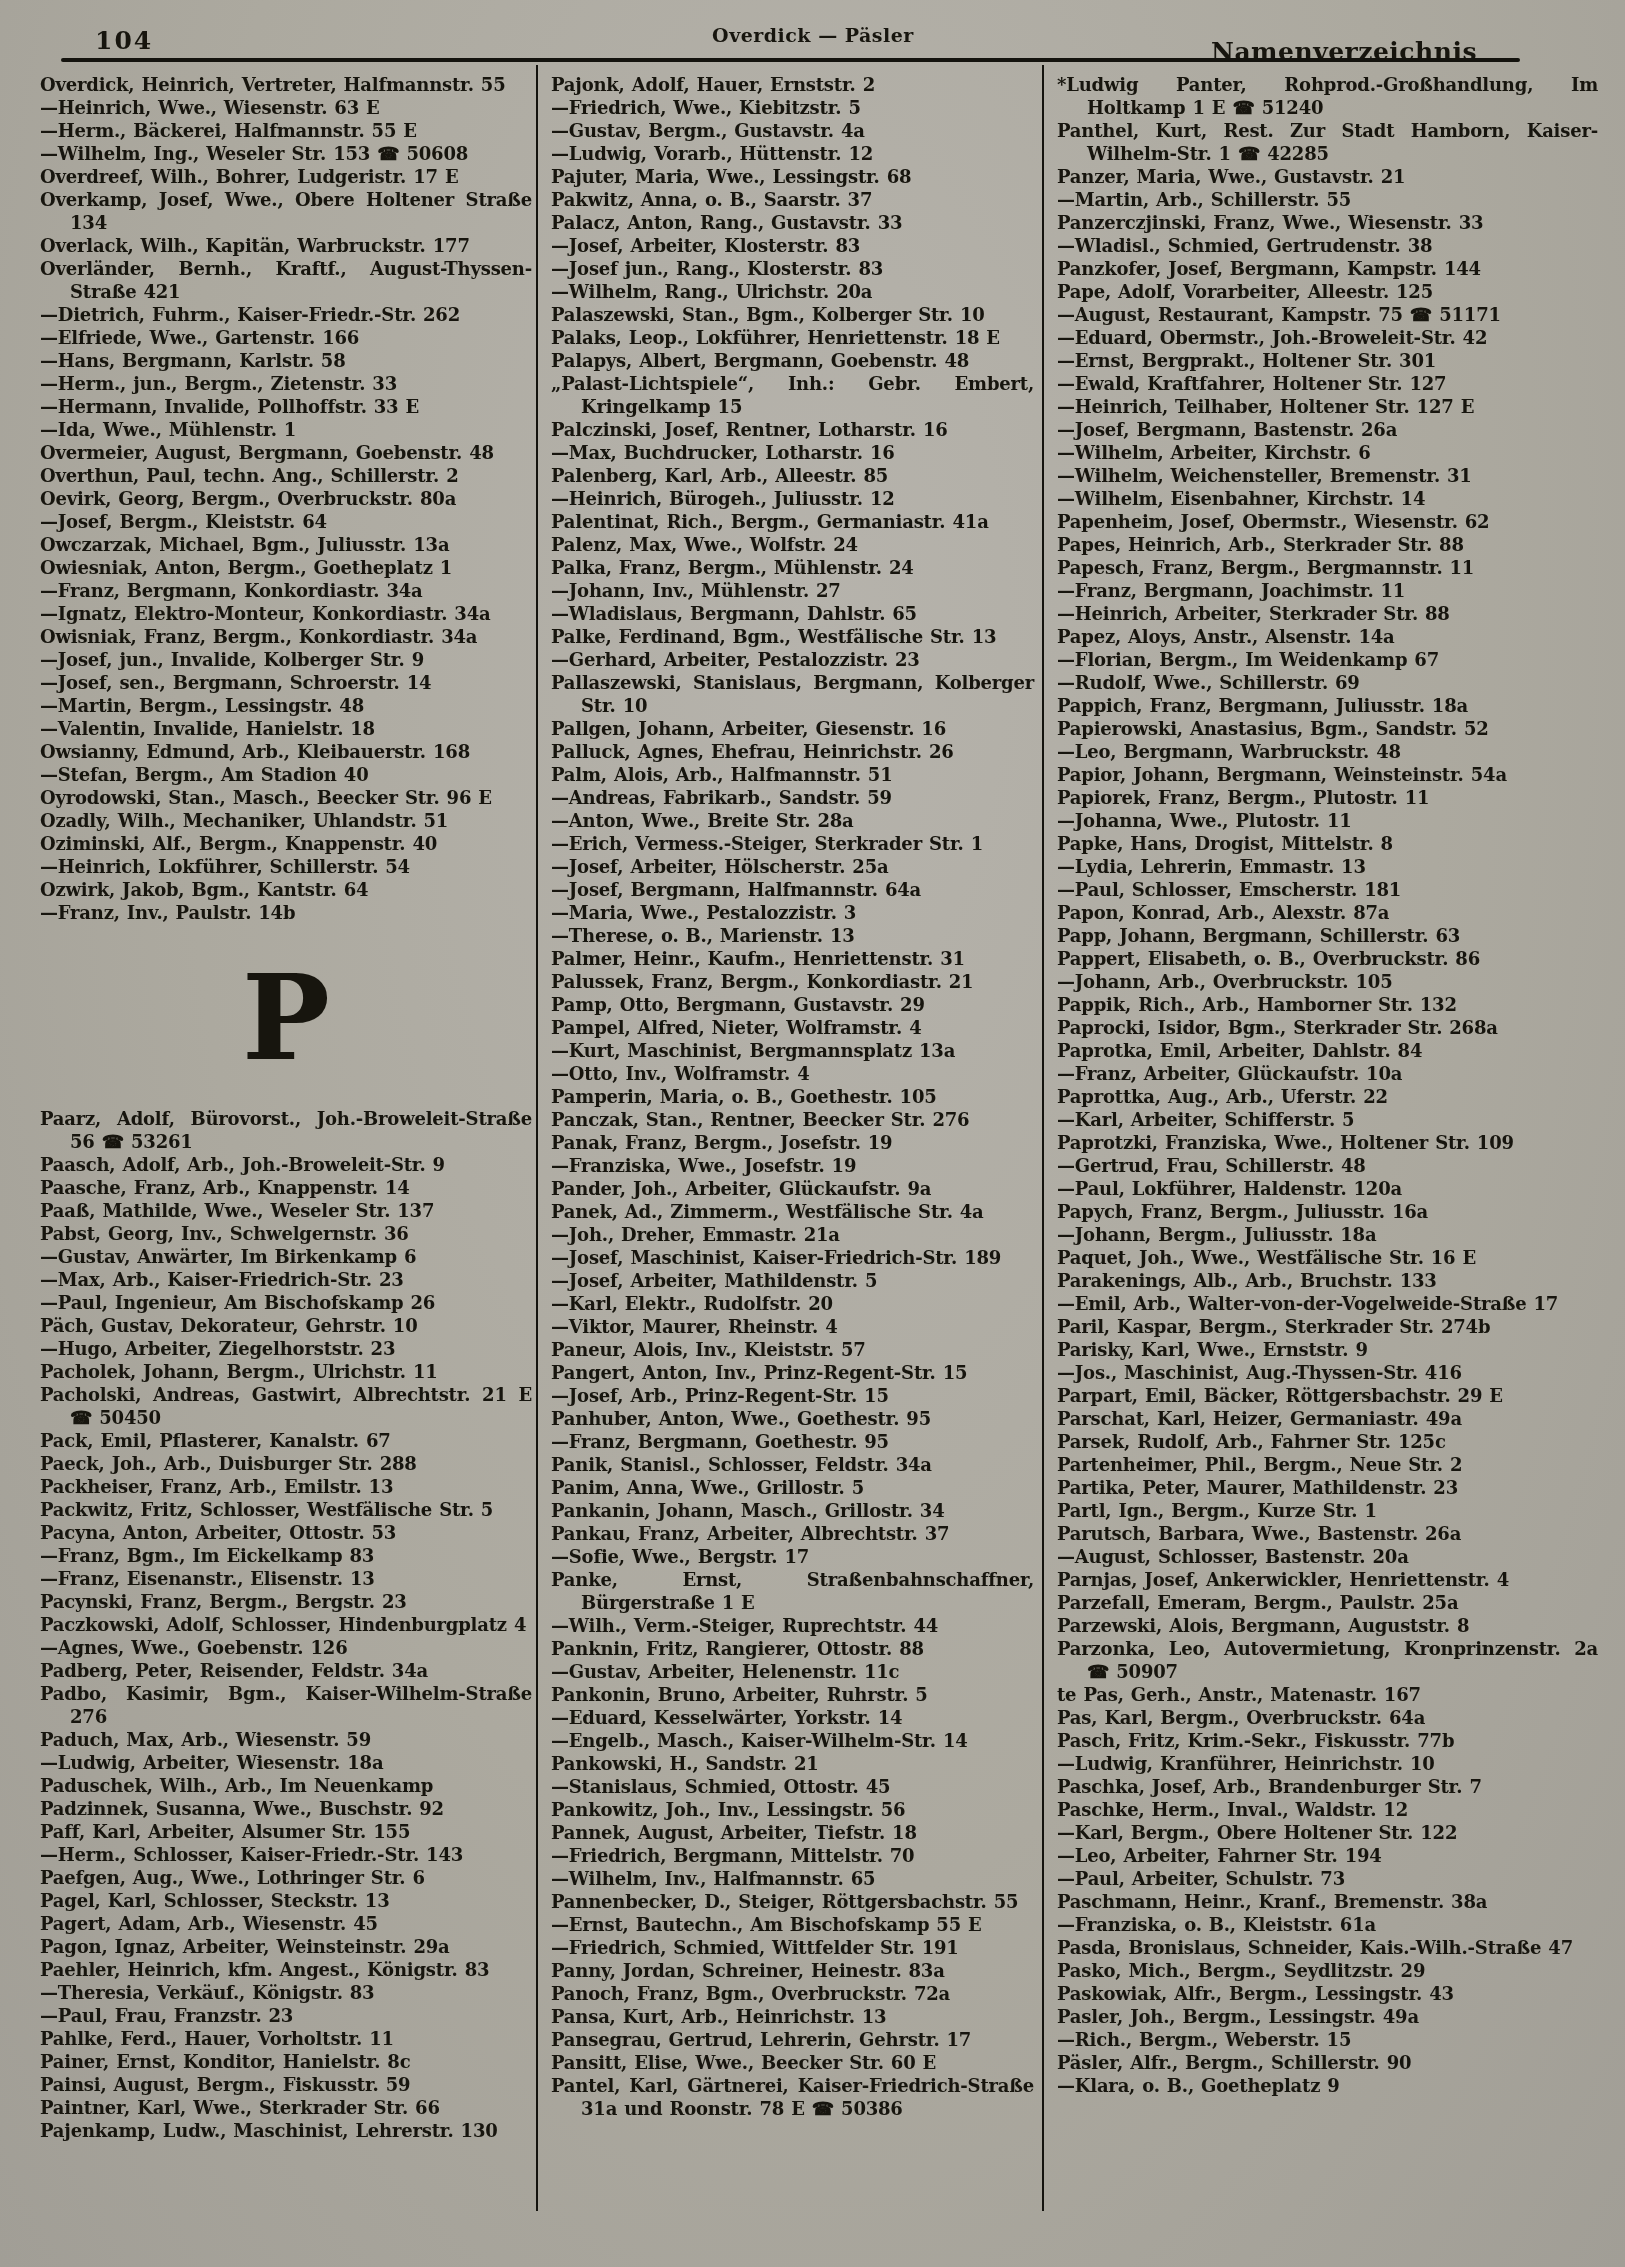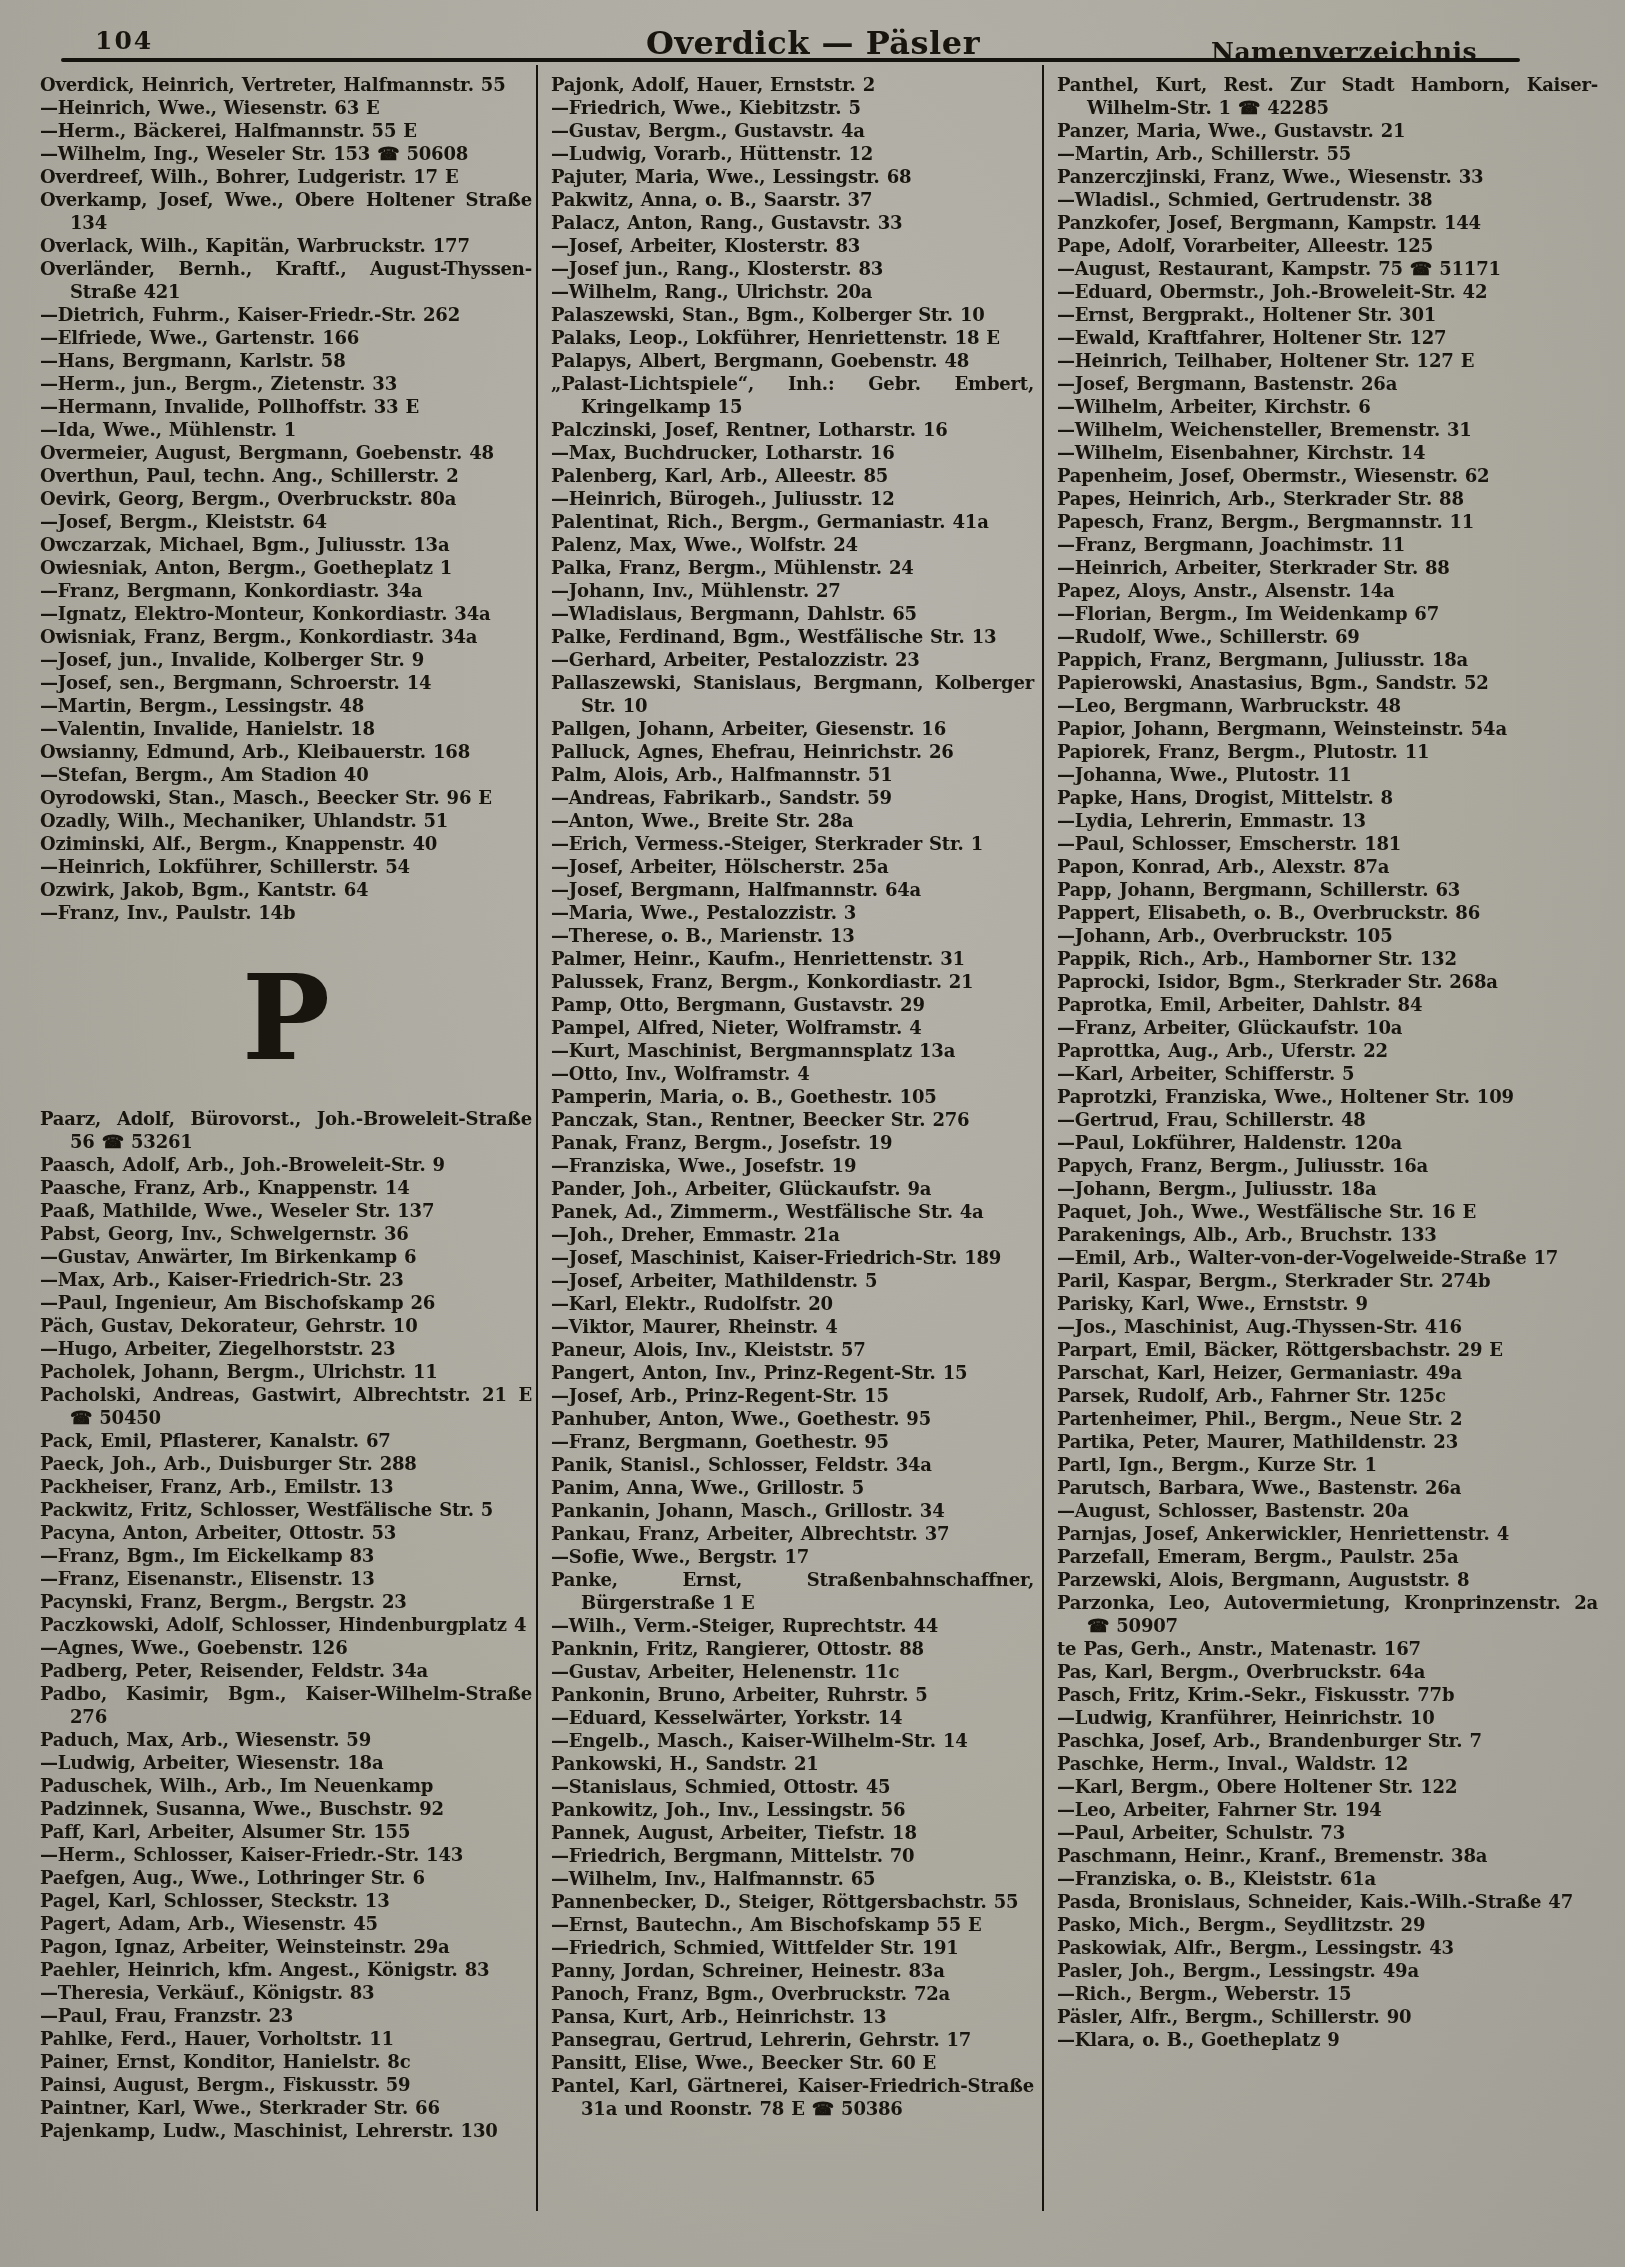--- a/index.html
+++ b/index.html
@@ -7,21 +7,21 @@
     position:relative;width:1626px;height:2267px;margin:0 auto;
     background:#adaaa3;
     background-image:radial-gradient(ellipse at 50% 28%,#b6b3ac 0%,#aca99f 55%,#a19e96 100%);
     overflow:hidden;
     font-family:"DejaVu Serif",serif;
     color:#17150e;
     -webkit-font-smoothing:antialiased;
   }
   .hdr{position:absolute;top:24px;left:0;right:0;height:34px;font-weight:bold;}
   .pagenum{position:absolute;left:95px;top:2px;font-size:25px;letter-spacing:2px;}
-  .ptitle{position:absolute;left:0;right:0;top:0;text-align:center;font-size:32px;letter-spacing:0.5px;}
+  .ptitle{position:absolute;left:0;right:0;top:0;text-align:center;font-size:19px;letter-spacing:0.5px;}
   .seclabel{position:absolute;right:149px;top:13px;font-size:25px;letter-spacing:0.5px;}
   .rule{position:absolute;top:58px;left:61px;width:1459px;height:4px;background:#14130e;border-radius:2px;}
   .vsep{position:absolute;top:65px;width:2px;background:#14130e;}
   .vsep1{left:536px;height:2146px;}
   .vsep2{left:1042px;height:2146px;}
   .col{
     position:absolute;top:73px;
     font-size:18px;line-height:23px;font-weight:bold;
     text-align:justify;
     letter-spacing:-0.2px;
@@ -212,20 +212,21 @@
       <div class="entry">—Friedrich, Schmied, Wittfelder Str. 191</div>
       <div class="entry">Panny, Jordan, Schreiner, Heinestr. 83a</div>
       <div class="entry">Panoch, Franz, Bgm., Overbruckstr. 72a</div>
       <div class="entry">Pansa, Kurt, Arb., Heinrichstr. 13</div>
       <div class="entry">Pansegrau, Gertrud, Lehrerin, Gehrstr. 17</div>
       <div class="entry">Pansitt, Elise, Wwe., Beecker Str. 60 E</div>
       <div class="entry">Pantel, Karl, Gärtnerei, Kaiser-Friedrich-Straße 31a und Roonstr. 78 E ☎ 50386</div>
     </div>
   <div class="vsep vsep2"></div>
   <div class="col col3">
+      <div class="entry">*Ludwig Panter, Rohprod.-Großhandlung, Im Holtkamp 1 E ☎ 51240</div>
       <div class="entry">Panthel, Kurt, Rest. Zur Stadt Hamborn, Kaiser-Wilhelm-Str. 1 ☎ 42285</div>
       <div class="entry">Panzer, Maria, Wwe., Gustavstr. 21</div>
       <div class="entry">—Martin, Arb., Schillerstr. 55</div>
       <div class="entry">Panzerczjinski, Franz, Wwe., Wiesenstr. 33</div>
       <div class="entry">—Wladisl., Schmied, Gertrudenstr. 38</div>
       <div class="entry">Panzkofer, Josef, Bergmann, Kampstr. 144</div>
       <div class="entry">Pape, Adolf, Vorarbeiter, Alleestr. 125</div>
       <div class="entry">—August, Restaurant, Kampstr. 75 ☎ 51171</div>
       <div class="entry">—Eduard, Obermstr., Joh.-Broweleit-Str. 42</div>
       <div class="entry">—Ernst, Bergprakt., Holtener Str. 301</div>

